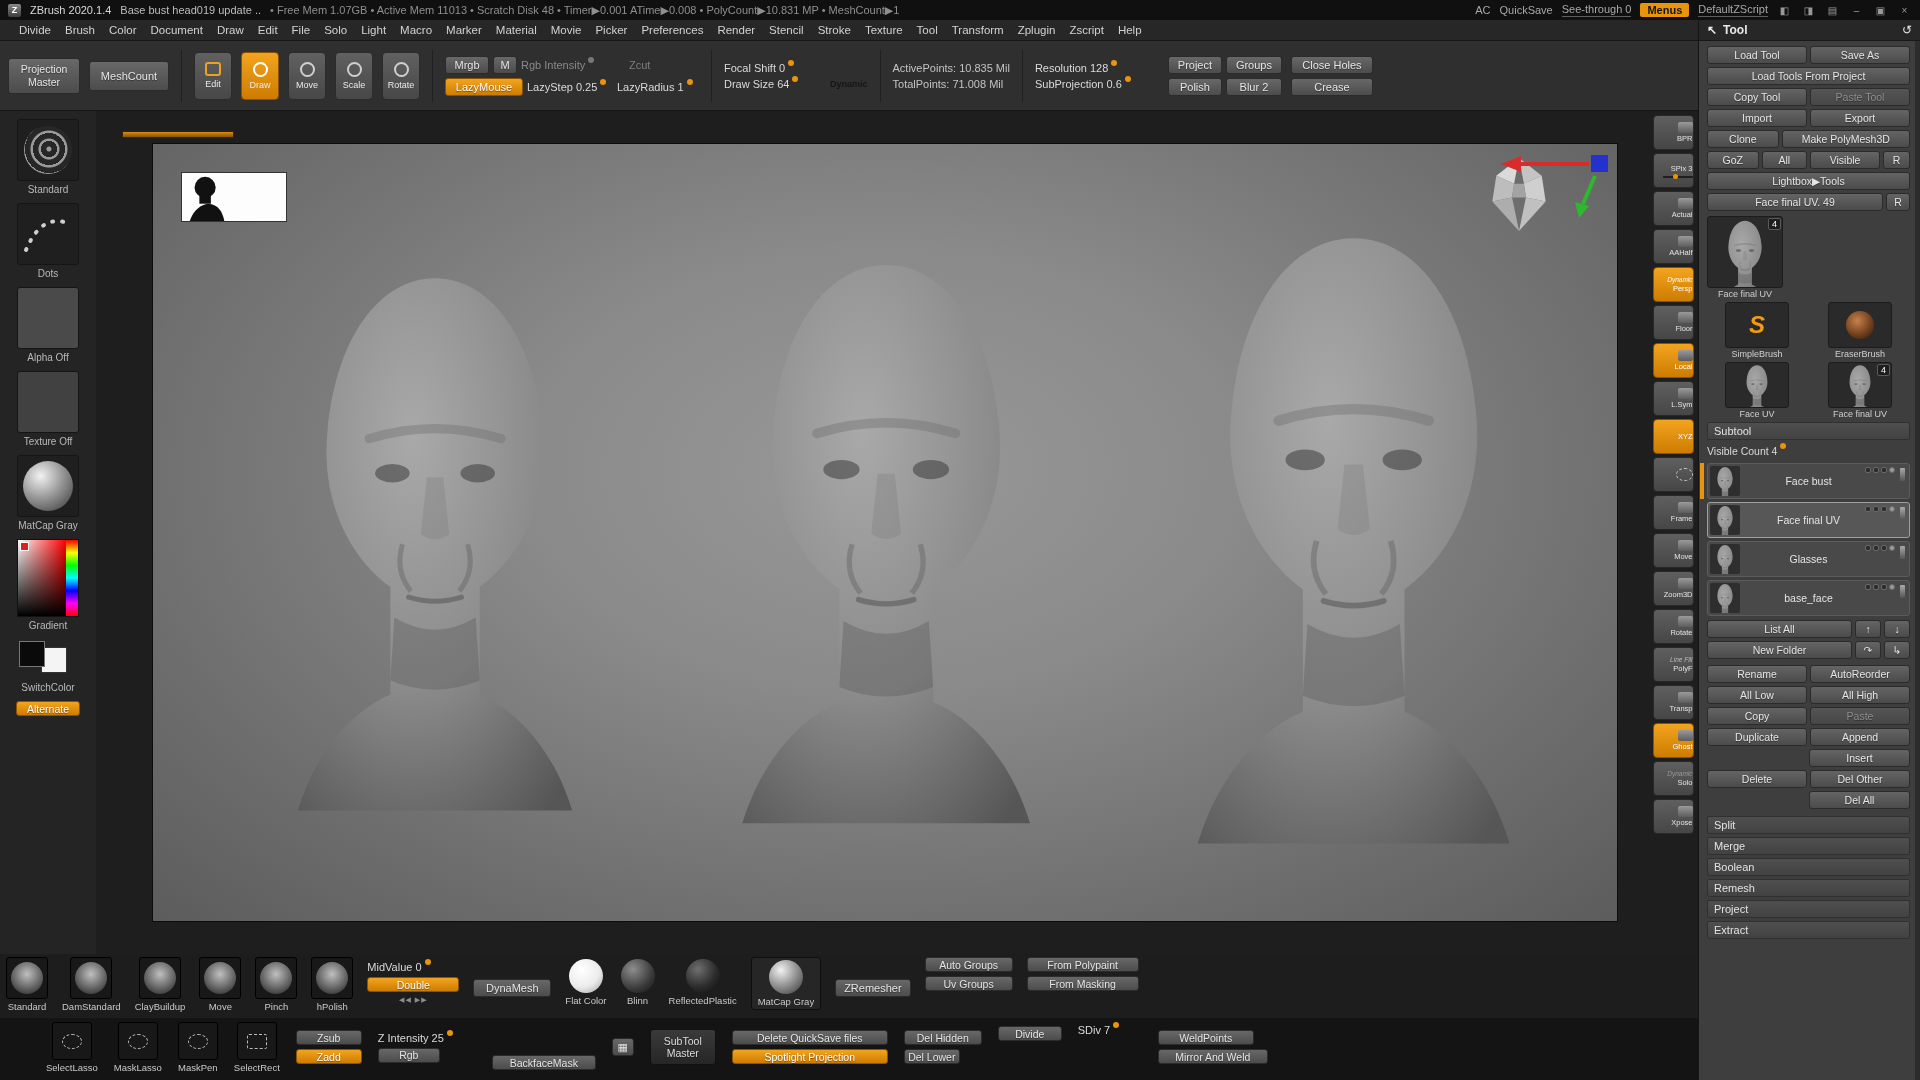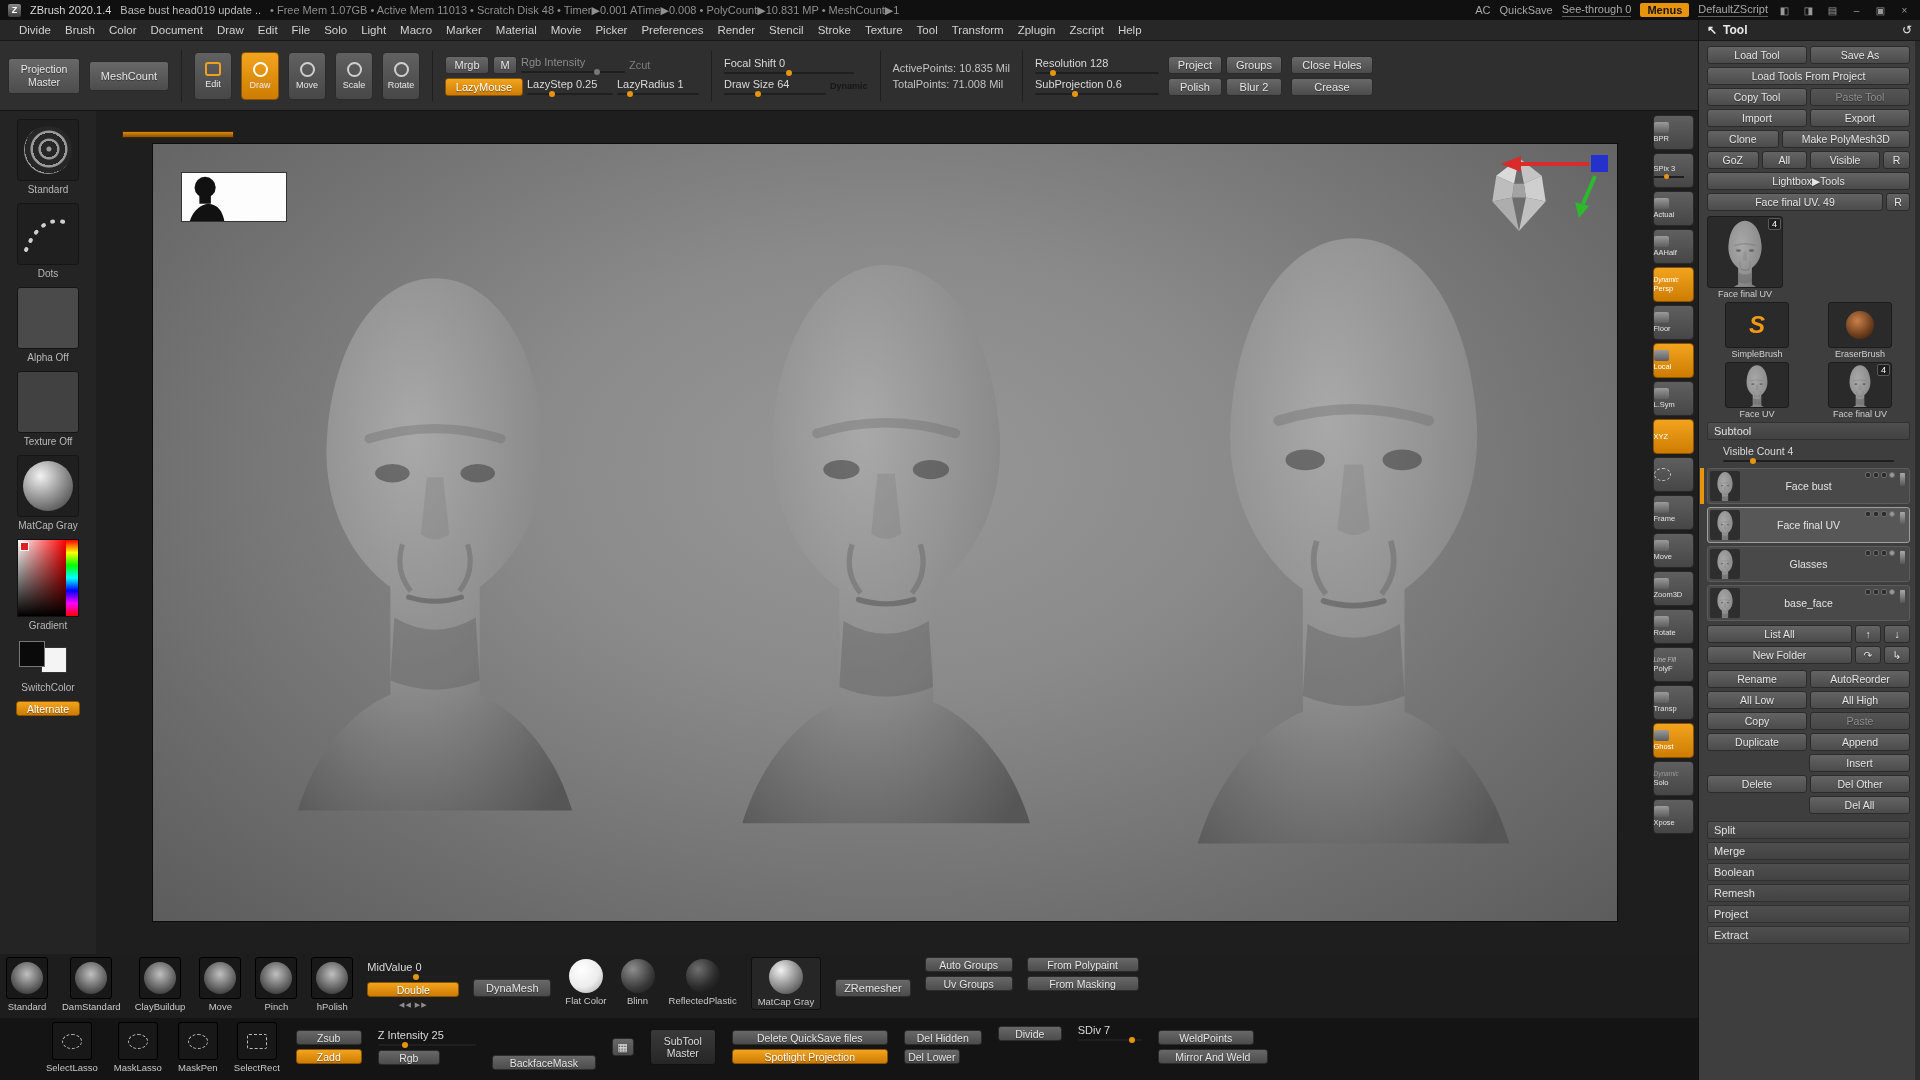--- a/index.html
+++ b/index.html
@@ -27,21 +27,21 @@
 .two{white-space:normal;text-align:center;line-height:1.15;font-size:10.5px}
 .sq{width:38px;height:48px;background:linear-gradient(#616161,#474747);border:1px solid #2b2b2b;border-radius:4px;display:flex;flex-direction:column;align-items:center;justify-content:center;gap:3px}
 .sq .g{width:16px;height:14px;border:2px solid #cfcfcf;border-radius:3px}
 .sq .g.ring{border-radius:50%;width:15px;height:15px}
 .sq.on{background:linear-gradient(#f3a41e,#cd7c02);border-color:#8a5300}
 .sq.on .g{border-color:#fff}
 .sq.ed .g{border-color:#f0a020}
 .sq-lbl{font-size:9px;color:#e8e8e8}
 .col{display:flex;flex-direction:column;gap:4px;justify-content:center}
 .row{display:flex;gap:4px;align-items:center}
-.sl{display:flex;flex-direction:column;gap:3px;font-size:11px;color:#dadada}
+.sl{display:flex;gap:3px;font-size:11px;color:#dadada}
 .sl .tk{height:2px;background:#1f1f1f;border-radius:1px;position:relative}
 .sl .tk i{position:absolute;top:-2px;width:6px;height:6px;background:#e8940c;border-radius:50%;left:var(--p,10%)}
 .sl.dis2{color:#8a8a8a}.sl.dis2 .tk i{background:#777}
 .stat{font-size:11px;color:#c3c3c3}
 .vd{width:1px;height:52px;background:#202020;margin:0 3px}
 .dyn{font-size:9px;font-weight:bold;color:#161616}
 .zcut{color:#7d7d7d;font-size:11px}
 
 .workspace{flex:1;display:flex;min-height:0;background:#1e1e1e}
 .sidebar{width:96px;background:#242424;padding:8px 0;display:flex;flex-direction:column;align-items:center;gap:4px;flex:0 0 auto}
@@ -68,21 +68,21 @@
 .canvas-zone{flex:1;position:relative;background:#1e1e1e;min-width:0}
 .loadbar{position:absolute;left:26px;top:20px;width:112px;height:7px;background:linear-gradient(#d98a10,#8a5404);border:1px solid #3a2500}
 .document{position:absolute;left:56px;top:32px;right:30px;bottom:32px;border:1px solid #0c0c0c;background:radial-gradient(ellipse at 50% 42%, #989898 0%, #8a8a8a 35%, #6d6d6d 75%, #5c5c5c 100%);overflow:hidden}
 .heads{position:absolute;inset:0;width:100%;height:100%}
 .doc-thumb{position:absolute;left:28px;top:28px;width:106px;height:50px;background:#fdfdfd;border:1px solid #333;display:flex}
 .doc-thumb svg{height:100%;width:52px}
 .polyhead{position:absolute;right:62px;top:10px;width:72px;height:84px}
 .gizmo{position:absolute;right:2px;top:6px;width:124px;height:72px}
 
 .rshelf{width:50px;background:#1e1e1e;display:flex;flex-direction:column;align-items:center;padding:4px 0;gap:3px;flex:0 0 auto;overflow:hidden}
-.rsb{width:41px;height:35px;background:linear-gradient(#5f5f5f,#464646);border:1px solid #282828;border-radius:4px;display:flex;flex-direction:column;align-items:flex-start;justify-content:center;gap:1px;flex:0 0 auto}
+.rsb{width:41px;height:35px;background:linear-gradient(#5f5f5f,#464646);border:1px solid #282828;border-radius:4px;display:flex;flex-direction:column;align-items:flex-end;justify-content:center;gap:1px;flex:0 0 auto}
 .rsb .rsi{width:15px;height:11px;background:linear-gradient(#9a9a9a,#5d5d5d);border-radius:2px}
 .rsb .rsl{font-size:7.5px;color:#e3e3e3}
 .rsb .rss{font-size:6.5px;color:#f0b050;font-style:italic}
 .rsb.o{background:linear-gradient(#f3a41e,#cd7c02);border-color:#8a5300}
 .rsb.o .rsl{color:#fff}
 .rsb.o .rss{color:#fff}
 .rsb .lasso{width:17px;height:13px;border:1px dashed #ccc;border-radius:50%}
 .rsb .rtk{width:30px;height:2px;background:#1f1f1f;position:relative;margin-top:2px}
 .rsb .rtk i{position:absolute;top:-2px;left:35%;width:5px;height:5px;background:#e8940c;border-radius:50%}
 
@@ -109,21 +109,21 @@
 .tpic{background:#2a2a2a;border:1px solid #1c1c1c;border-radius:3px;position:relative;display:flex;align-items:center;justify-content:center}
 .tpic.big{width:76px;height:72px}
 .tpic.sm{width:44px;height:33px}
 .tpic.md{width:64px;height:46px}
 .tlbl{font-size:9px;color:#cfcfcf;white-space:nowrap}
 .badge{position:absolute;top:1px;right:1px;background:#1e1e1e;border:1px solid #5a5a5a;color:#fff;font-size:9px;padding:0 3px;border-radius:2px}
 .bustsvg{width:100%;height:100%}
 .sbrush{font-size:24px;font-weight:bold;font-style:italic;color:#f29a16}
 .g28{width:28px;height:28px}.g34{width:34px;height:34px}
 .sect{background:linear-gradient(#4f4f4f,#424242);border:1px solid #303030;border-radius:2px;height:18px;display:flex;align-items:center;padding:0 6px;font-size:11px;color:#e2e2e2;flex:0 0 auto}
-.vslider{margin:2px 16px;font-size:10.5px}
+.vslider{margin:2px 0;font-size:10.5px}
 .st-list{display:flex;flex-direction:column;gap:3px;margin:1px 0}
 .st{height:36px;background:#494949;border:1px solid #5c5c5c;border-radius:3px;position:relative;display:flex;align-items:center;padding:2px;flex:0 0 auto}
 .st.sel{background:#575757;border-color:#9f9f9f}
 .st.active::before{content:"";position:absolute;left:-8px;top:-1px;bottom:-1px;width:4px;background:#e8940c}
 .stp{width:30px;height:30px;background:#2e2e2e;border-radius:2px}
 .stn{position:absolute;left:0;right:0;text-align:center;font-size:10.5px;color:#e4e4e4}
 .stic{position:absolute;top:3px;right:14px;display:flex;gap:2px}
 .stic i{width:6px;height:6px;border-radius:2px;background:#2c2c2c;border:1px solid #6a6a6a}
 .stic i.eye{border-radius:50%;background:#9a9a9a}
 .pen{position:absolute;right:4px;top:4px;width:5px;height:13px;background:linear-gradient(#aaa,#555);border-radius:1px}

